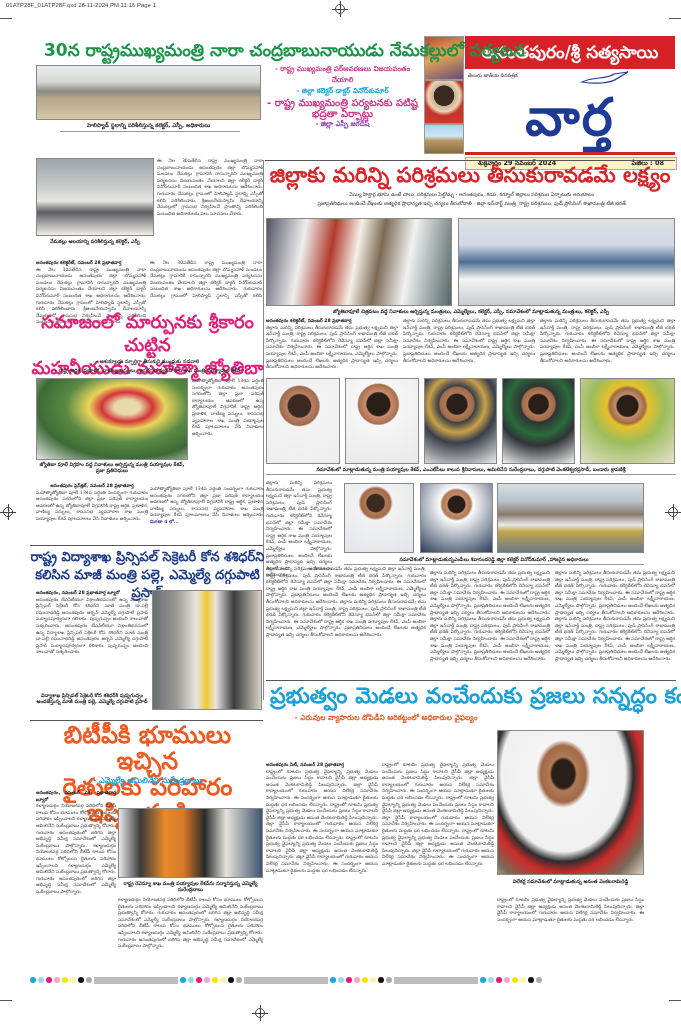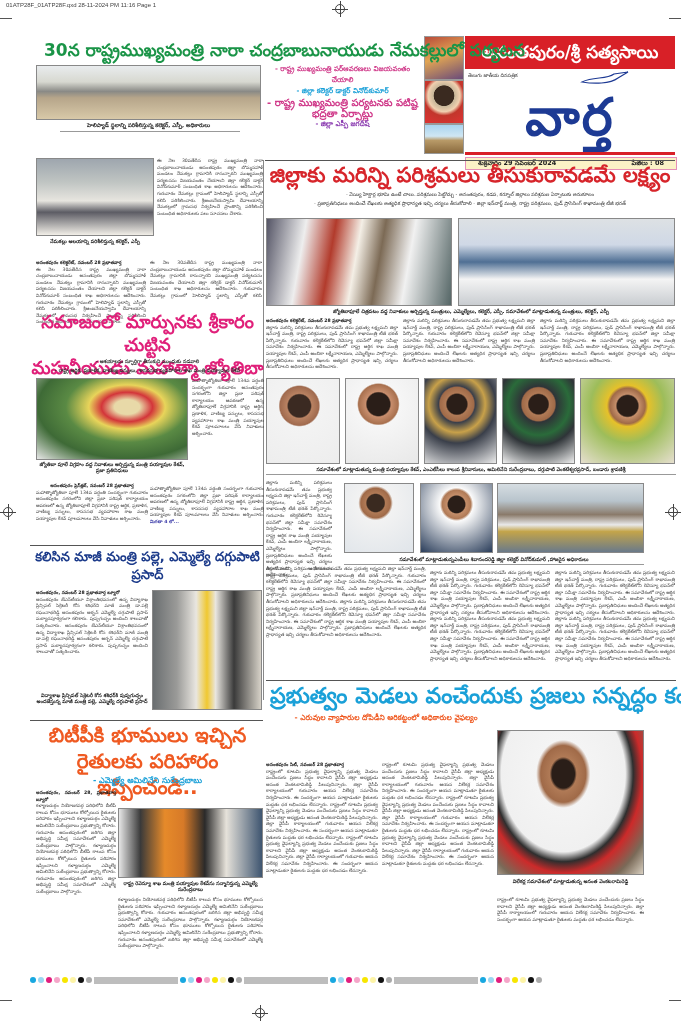--- a/index.html
+++ b/index.html
@@ -17,21 +17,21 @@
   .photo .ph { width: 100%; height: 100%; }
   .cap { position: absolute; font-size: 5.5px; color: #222; text-align: center; line-height: 1.2; font-weight: bold; }
   .txt { position: absolute; font-size: 4.6px; line-height: 6.6px; color: #444; text-align: justify; overflow: hidden; }
   .dl { font-weight: bold; color: #222; }
   .more { color: #3a3aa8; font-weight: bold; }
 
   .head-green { color: #1a9447; font-weight: bold; font-size: 17px; white-space: nowrap; }
   .head-red { color: #d7252b; font-weight: bold; font-size: 24px; white-space: nowrap; text-align: center; }
   .head-pink { color: #e0207a; font-weight: bold; font-size: 18px; line-height: 23px; text-align: center; }
   .head-blue { color: #1b3a8a; font-weight: bold; font-size: 13px; line-height: 18px; text-align: center; }
-  .head-orange { color: #ef5a22; font-weight: bold; font-size: 20px; line-height: 26px; text-align: center; }
+  .head-orange { color: #ef5a22; font-weight: bold; font-size: 24px; line-height: 26px; text-align: center; }
   .head-cyan { color: #1aa0d8; font-weight: bold; font-size: 22px; white-space: nowrap; }
   .sub { font-size: 7.5px; line-height: 13px; text-align: center; font-weight: bold; }
   .sub-small { font-size: 5px; line-height: 9px; text-align: center; color: #333; }
 
   
   .mast-red { position: absolute; left: 465px; top: 36px; width: 210px; height: 33px; background: #d82027; color: #fff; font-weight: bold; font-size: 17px; text-align: center; line-height: 33px; }
   .mast-img { position: absolute; border: 1px solid #999; }
   .mast-vaartha { position: absolute; left: 465px; top: 82px; width: 210px; height: 70px; color: #1d3a94; font-weight: bold; font-size: 52px; line-height: 70px; text-align: center; letter-spacing: 2px; }
   .mast-tag { position: absolute; left: 468px; top: 72px; font-size: 5px; color: #333; }
   .mast-rule { position: absolute; left: 465px; top: 152px; width: 210px; height: 3px; background: #d82027; }
@@ -179,20 +179,21 @@
   <div class="dl" style="text-align:center;">అనంతపురం ప్రెస్‌క్లబ్, నవంబర్ 28 ప్రభాతవార్త</div>
   <span>మహాత్మాజ్యోతిబా పూలే 134వ వర్ధంతి సందర్భంగా గురువారం అనంతపురం నగరంలోని జిల్లా ప్రజా పరిషత్ కార్యాలయం ఆవరణలో ఉన్న జ్యోతిబాఫూలే విగ్రహానికి రాష్ట్ర ఆర్థిక, ప్రణాళిక, వాణిజ్య పన్నులు, శాసనసభ వ్యవహారాల శాఖ మంత్రి పయ్యావుల కేశవ్ పూలమాలలు వేసి నివాళులు అర్పించారు.</span>
 </div>
 <div class="txt" style="left:150px;top:486px;width:114px;height:56px;">
   <span>మహాత్మాజ్యోతిబా పూలే 134వ వర్ధంతి సందర్భంగా గురువారం అనంతపురం నగరంలోని జిల్లా ప్రజా పరిషత్ కార్యాలయం ఆవరణలో ఉన్న జ్యోతిబాఫూలే విగ్రహానికి రాష్ట్ర ఆర్థిక, ప్రణాళిక, వాణిజ్య పన్నులు, శాసనసభ వ్యవహారాల శాఖ మంత్రి పయ్యావుల కేశవ్ పూలమాలలు వేసి నివాళులు అర్పించారు.</span>
   <span class="more">మిగతా 4 లో...</span>
 </div>
 <div class="rule" style="left:30px;top:545px;width:233px;"></div>
 
 <div class="abs head-blue" style="left:30px;top:548px;width:235px;">
+  <div>రాష్ట్ర విద్యాశాఖ ప్రిన్సిపల్ సెక్రెటరీ కోన శశిధర్‌ని</div>
   <div>కలిసిన మాజీ మంత్రి పల్లె, ఎమ్మెల్యే దగ్గుపాటి ప్రసాద్</div>
 </div>
 <div class="txt" style="left:36px;top:590px;width:112px;height:100px;">
   <div class="dl">అనంతపురం, నవంబర్ 28 ప్రభాతవార్త బ్యూరో</div>
   <span>అనంతపురం జేఎన్‌టీయూ విశ్రాంతిభవనంలో ఉన్న విద్యాశాఖ ప్రిన్సిపల్ సెక్రెటరీ కోన శశిధర్‌ని మాజీ మంత్రి డా.పల్లె రఘునాథరెడ్డి అనంతపురం అర్బన్ ఎమ్మెల్యే దగ్గుపాటి ప్రసాద్ మర్యాదపూర్వకంగా కలిశారు. పుష్పగుచ్ఛం అందించి శాలువాతో సత్కరించారు.</span> <span>అనంతపురం జేఎన్‌టీయూ విశ్రాంతిభవనంలో ఉన్న విద్యాశాఖ ప్రిన్సిపల్ సెక్రెటరీ కోన శశిధర్‌ని మాజీ మంత్రి డా.పల్లె రఘునాథరెడ్డి అనంతపురం అర్బన్ ఎమ్మెల్యే దగ్గుపాటి ప్రసాద్ మర్యాదపూర్వకంగా కలిశారు. పుష్పగుచ్ఛం అందించి శాలువాతో సత్కరించారు.</span>
 </div>
 <div class="photo" style="left:152px;top:590px;width:110px;height:120px;">
   <div class="ph" style="background:linear-gradient(90deg,#6a6e70 0%,#9a9a98 22%,#e9e6e0 40%,#f0c830 50%,#e9e6e0 58%,#3a3a3a 75%,#d7d2c8 100%);"></div>
 </div>
 <div class="cap" style="left:36px;top:692px;width:112px;font-size:5px;">విద్యాశాఖ ప్రిన్సిపల్ సెక్రెటరీ కోన శశిధర్‌కి పుష్పగుచ్ఛం అందజేస్తున్న మాజీ మంత్రి పల్లె, ఎమ్మెల్యే దగ్గుపాటి ప్రసాద్</div>

